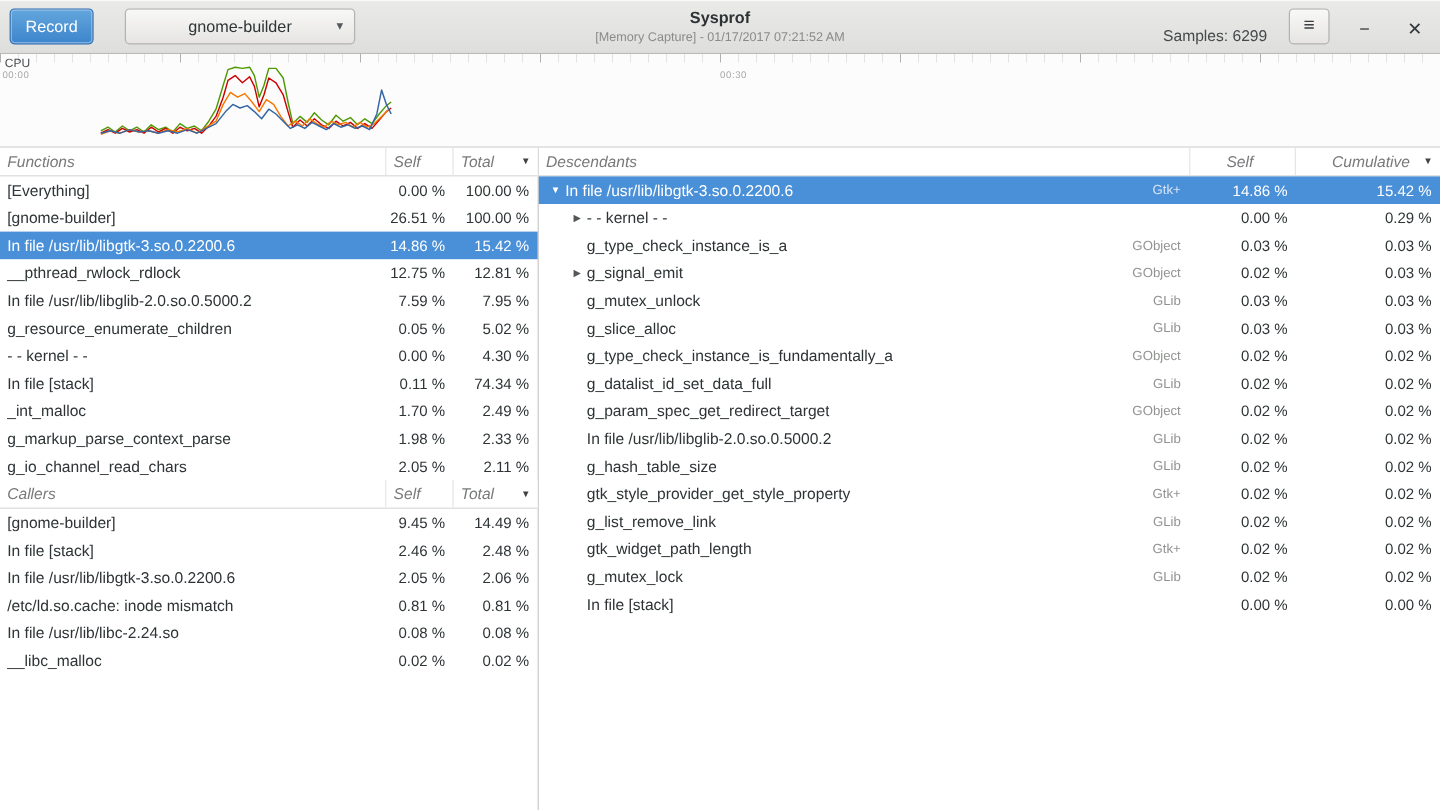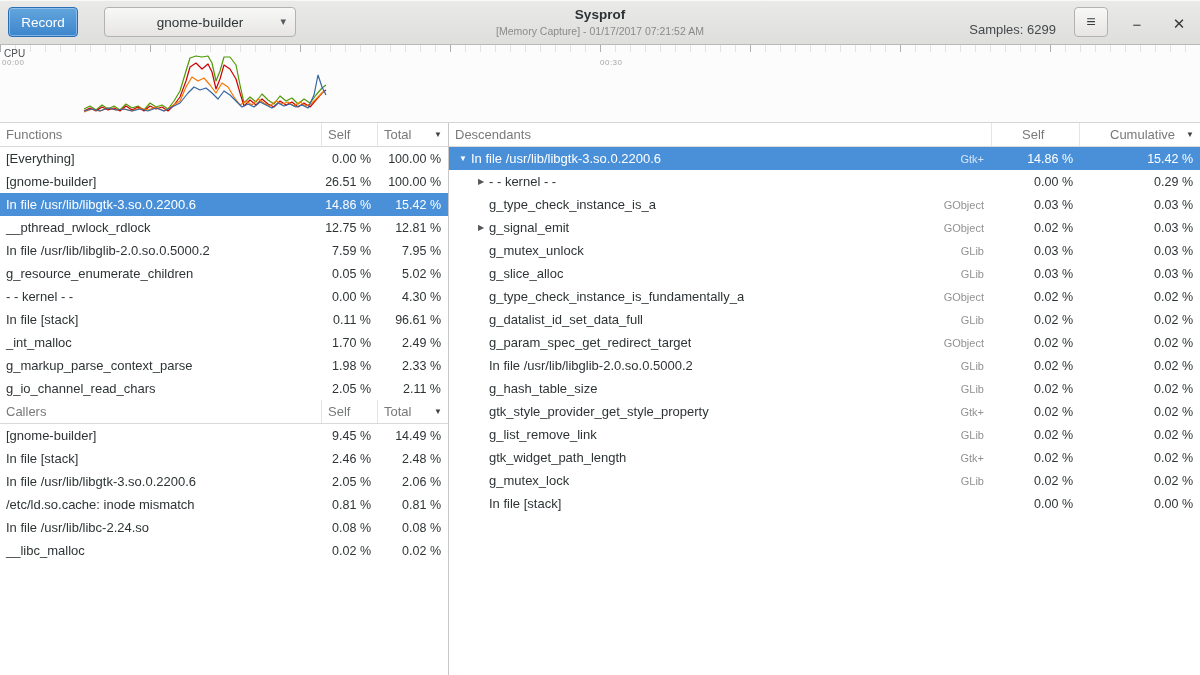--- a/index.html
+++ b/index.html
@@ -37,21 +37,21 @@
   .time-label { position:absolute; top:13px; font-size:8px; color:#a6a8a5; letter-spacing:.5px; }
   .t0 { left:2px; }
   .t30 { left:600px; }
   #cpu-graph { position:absolute; left:0; top:0; width:100%; height:100%; }
 
   
   .content { display:flex; height:552px; background:#fff; }
   .left-pane { width:449px; border-right:1px solid #c9c8c6; flex:none; }
   .right-pane { flex:1; min-width:0; }
 
-  .thead { display:grid; height:24px; border-bottom:1px solid #dbdad8; background:#fff; }
+  .thead { display:grid; height:24px; border-bottom:1px solid #dbdad8; background:#fff;font-style:italic; }
   .grid-left { grid-template-columns:322px 56px 70px; }
   .grid-right { grid-template-columns:1fr 64px 96px;gap:24px; }
   .th { display:flex; align-items:center; padding:0 6px; font-size:13px; color:#78797b;
         border-right:1px solid #e6e5e3; overflow:hidden; white-space:nowrap; cursor:pointer; }
   .th:last-child { border-right:none; }
   .sort { margin-left:auto; font-size:8px; color:#3f4345; padding-left:4px; }
 
   .row { display:grid; height:23px; font-size:13px; color:#2e3436; align-items:center; cursor:default; }
   .cell { overflow:hidden; white-space:nowrap; }
   .cell.name { padding-left:6px; }
@@ -164,21 +164,21 @@
 
           <div class="row grid-left">
             <div class="cell name">- - kernel - -</div>
             <div class="cell num">0.00 %</div>
             <div class="cell num">4.30 %</div>
           </div>
 
           <div class="row grid-left">
             <div class="cell name">In file [stack]</div>
             <div class="cell num">0.11 %</div>
-            <div class="cell num">96.61 %</div>
+            <div class="cell num">74.34 %</div>
           </div>
 
           <div class="row grid-left">
             <div class="cell name">_int_malloc</div>
             <div class="cell num">1.70 %</div>
             <div class="cell num">2.49 %</div>
           </div>
 
           <div class="row grid-left">
             <div class="cell name">g_markup_parse_context_parse</div>

